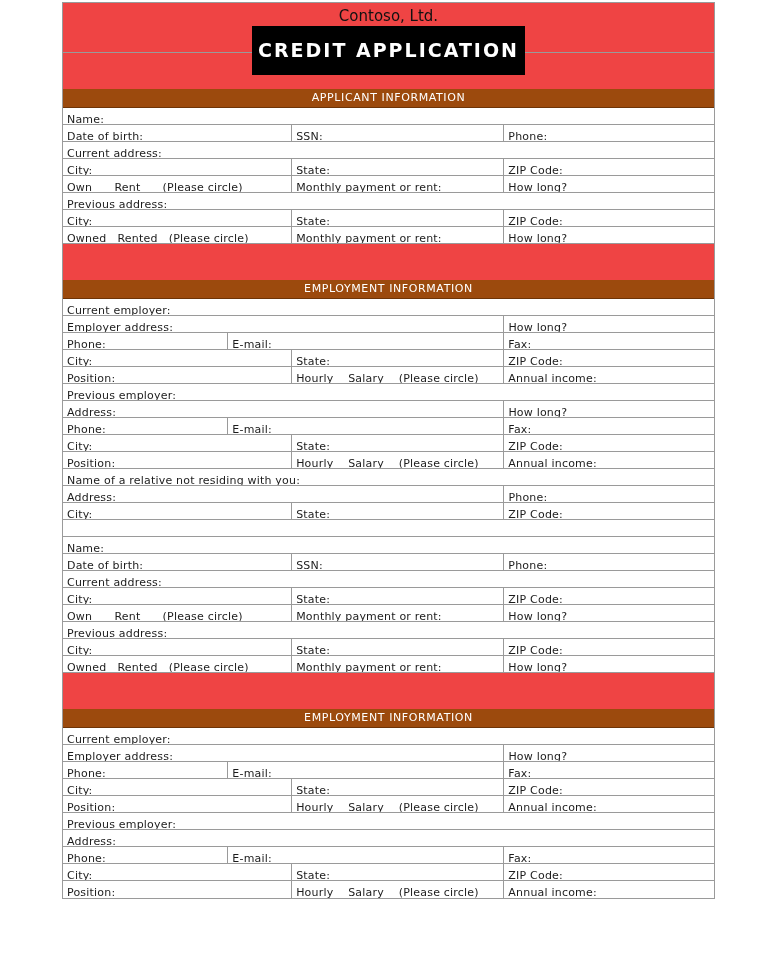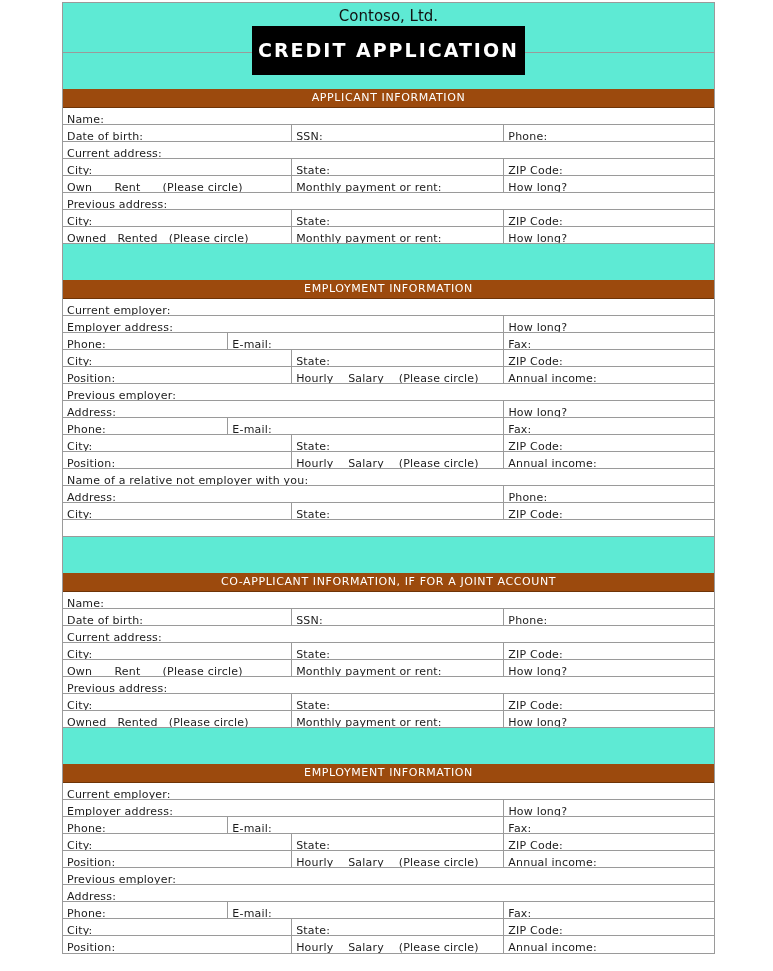--- a/index.html
+++ b/index.html
@@ -7,21 +7,21 @@
     width: 773px; height: 971px;
     background: #ffffff;
     overflow: hidden;
     font-family: "DejaVu Sans", sans-serif;
     color: var(--text, #1c1c1c);
   }
   .form-table {
     margin: 2px 0 0 62px;
     width: 653px;
     border: 1px solid var(--border, #9a9a9a);
-    background: #5eead4;
+    background: #ef4444;
   }
   .title-cell {
     height: 50px;
     border-bottom: 1px solid var(--border, #9a9a9a);
     text-align: center;
   }
   .company {
     font-size: 15px;
     line-height: 20px;
     padding-top: 3px;
@@ -156,35 +156,34 @@
         <div class="cell" style="width: 35.2%;"><span class="lbl">City:</span></div>
         <div class="cell" style="width: 32.6%;"><span class="lbl">State:</span></div>
         <div class="cell" style="width: 32.2%;"><span class="lbl">ZIP Code:</span></div>
       </div>
       <div class="form-row">
         <div class="cell" style="width: 35.2%;"><span class="lbl">Position:</span></div>
         <div class="cell" style="width: 32.6%;"><span class="lbl">Hourly    Salary    (Please circle)</span></div>
         <div class="cell" style="width: 32.2%;"><span class="lbl">Annual income:</span></div>
       </div>
       <div class="form-row">
-        <div class="cell" style="width: 100%;"><span class="lbl">Name of a relative not employer with you:</span></div>
+        <div class="cell" style="width: 100%;"><span class="lbl">Name of a relative not residing with you:</span></div>
       </div>
       <div class="form-row">
         <div class="cell" style="width: 67.8%;"><span class="lbl">Address:</span></div>
         <div class="cell" style="width: 32.2%;"><span class="lbl">Phone:</span></div>
       </div>
       <div class="form-row">
         <div class="cell" style="width: 35.2%;"><span class="lbl">City:</span></div>
         <div class="cell" style="width: 32.6%;"><span class="lbl">State:</span></div>
         <div class="cell" style="width: 32.2%;"><span class="lbl">ZIP Code:</span></div>
       </div>
       <div class="form-row">
         <div class="cell" style="width: 100%; margin-top: 39px;"><span class="lbl">Relationship:</span></div>
       </div>
-      <div class="section-bar"><span>CO-APPLICANT INFORMATION, IF FOR A JOINT ACCOUNT</span></div>
       <div class="form-row">
         <div class="cell" style="width: 100%;"><span class="lbl">Name:</span></div>
       </div>
       <div class="form-row">
         <div class="cell" style="width: 35.2%;"><span class="lbl">Date of birth:</span></div>
         <div class="cell" style="width: 32.6%;"><span class="lbl">SSN:</span></div>
         <div class="cell" style="width: 32.2%;"><span class="lbl">Phone:</span></div>
       </div>
       <div class="form-row">
         <div class="cell" style="width: 100%;"><span class="lbl">Current address:</span></div>

